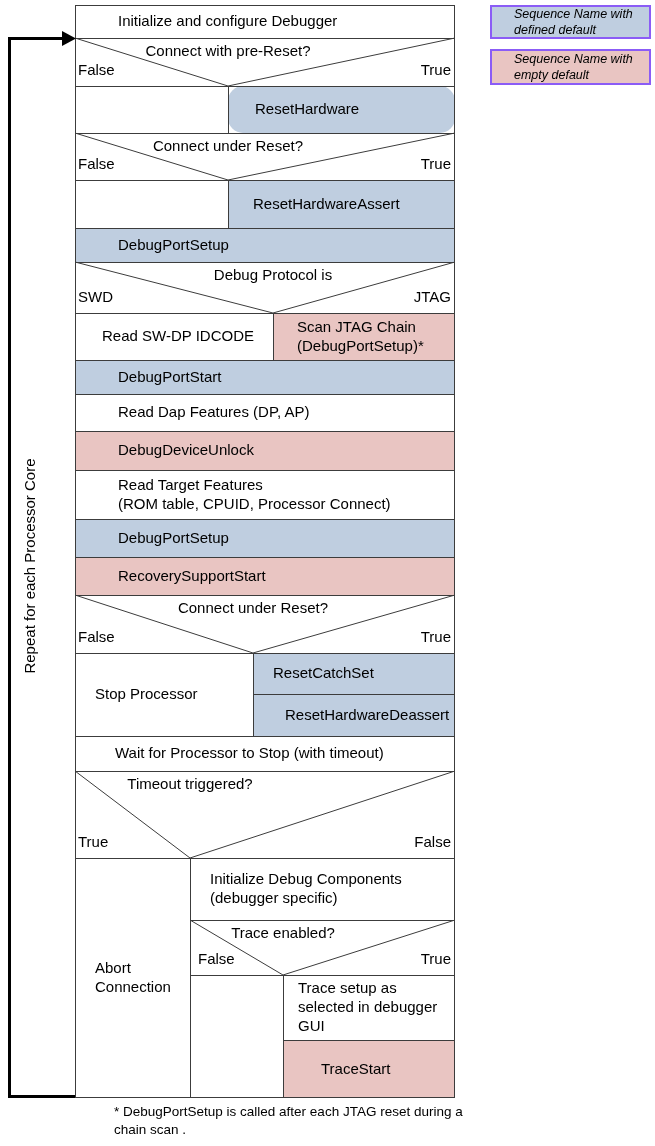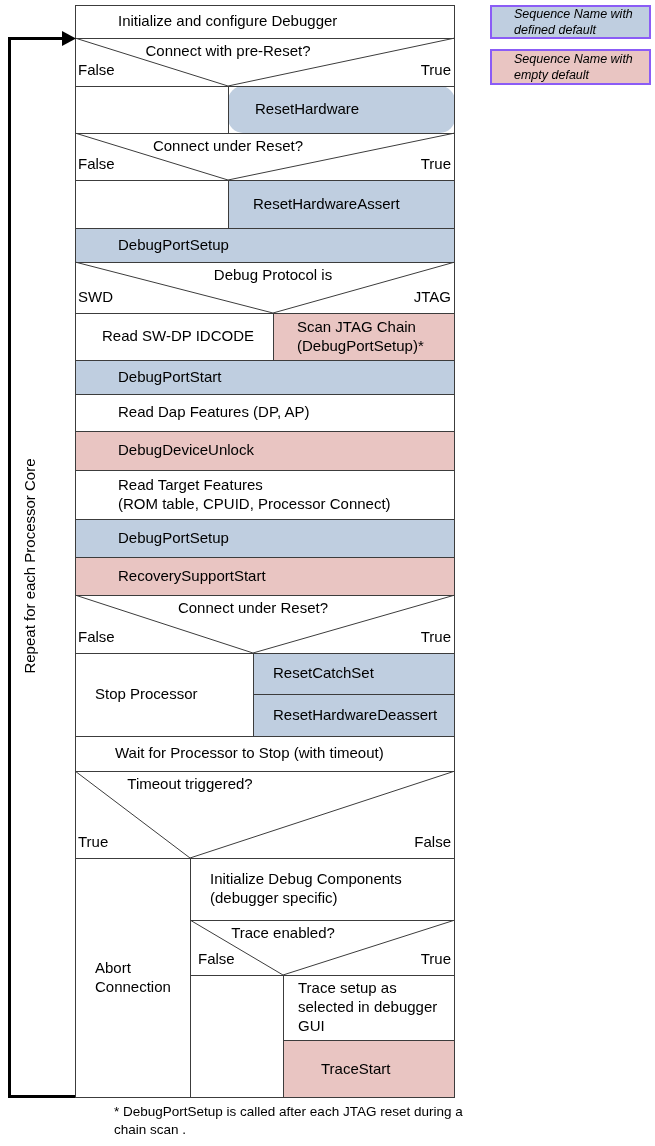--- a/index.html
+++ b/index.html
@@ -82,21 +82,21 @@
   <div class="box pink" style="left:75px;top:557px;width:380px;height:38px;padding-left:43px;">RecoverySupportStart</div>
 
   <div class="decision" style="left:75px;top:595px;width:380px;height:58px;">
     <div class="q" style="left:38px;">Connect under Reset?</div>
     <div class="lf">False</div>
     <div class="rt">True</div>
   </div>
 
   <div class="box" style="left:75px;top:653px;width:184px;height:83px;padding-left:20px;">Stop Processor</div>
   <div class="box blue" style="left:253px;top:653px;width:202px;height:41px;padding-left:20px;">ResetCatchSet</div>
-  <div class="box blue" style="left:253px;top:694px;width:202px;height:42px;padding-left:20px;">ResetHardwareDeassert</div>
+  <div class="box blue" style="left:253px;top:694px;width:202px;height:42px;padding-left:32px;">ResetHardwareDeassert</div>
 
   <div class="box" style="left:75px;top:736px;width:380px;height:35px;padding-left:40px;">Wait for Processor to Stop (with timeout)</div>
 
   <div class="decision" style="left:75px;top:771px;width:380px;height:87px;">
     <div class="q" style="left:-25px;">Timeout triggered?</div>
     <div class="lf">True</div>
     <div class="rt">False</div>
   </div>
 
   <div class="box ml" style="left:75px;top:858px;width:115px;height:240px;padding-left:20px;">Abort

